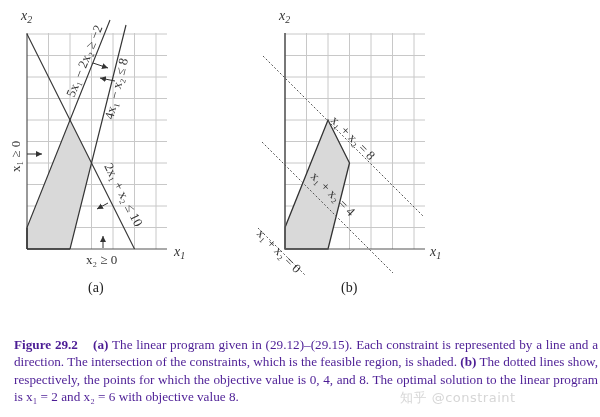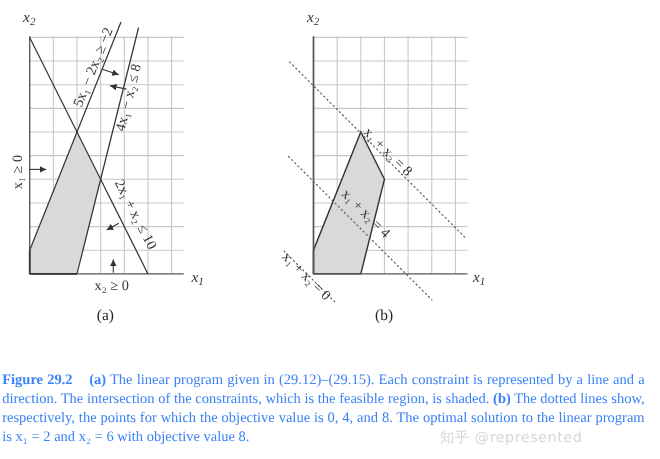--- a/index.html
+++ b/index.html
@@ -1,18 +1,18 @@
 <!DOCTYPE html>
 <html><head>
 <meta charset="utf-8">
 <style>
   html,body{margin:0;padding:0;background:#fff;}
   body{width:600px;height:417px;position:relative;overflow:hidden;font-family:"Liberation Serif","DejaVu Serif",serif;color:#222;}
   svg{position:absolute;left:0;top:0;}
-  .caption{position:absolute;left:2px;top:336px;width:584px;font-size:13.2px;line-height:17.3px;text-align:justify;color:#3b82f6;}
+  .caption{position:absolute;left:14px;top:336px;width:584px;font-size:13.2px;line-height:17.3px;text-align:justify;color:#4c1d95;}
   .caption b{font-weight:bold;}
   .watermark{position:absolute;left:400px;top:389px;font-family:"DejaVu Sans",sans-serif;font-size:13px;color:rgba(200,200,200,0.75);letter-spacing:0.5px;}
   .sublabel{position:absolute;font-size:14px;color:#222;}
 </style>
 </head>
 <body>
 
 <svg width="600" height="417" viewBox="0 0 600 417">
   <defs>
     <marker id="arr" markerWidth="7" markerHeight="7" refX="6" refY="3" orient="auto">
@@ -103,13 +103,13 @@
 </svg>
 
 <div class="sublabel" style="left:88px;top:280px;">(a)</div>
 <div class="sublabel" style="left:341px;top:280px;">(b)</div>
 
 <div class="caption">
   <b>Figure 29.2</b>&nbsp;&nbsp;&nbsp;
   <b>(a)</b><span> The linear program given in (29.12)–(29.15). Each constraint is represented by a line and a direction. The intersection of the constraints, which is the feasible region, is shaded. </span><b>(b)</b><span> The dotted lines show, respectively, the points for which the objective value is 0, 4, and 8. The optimal solution to the linear program is x₁ = 2 and x₂ = 6 with objective value 8.</span>
 </div>
 
-<div class="watermark">知乎 @represented</div>
+<div class="watermark">知乎 @constraint</div>
 
 </body></html>

